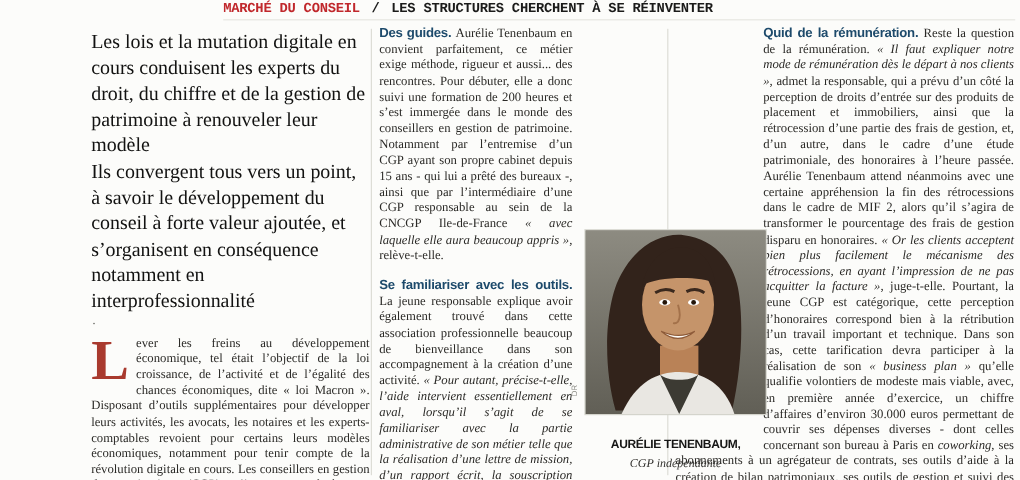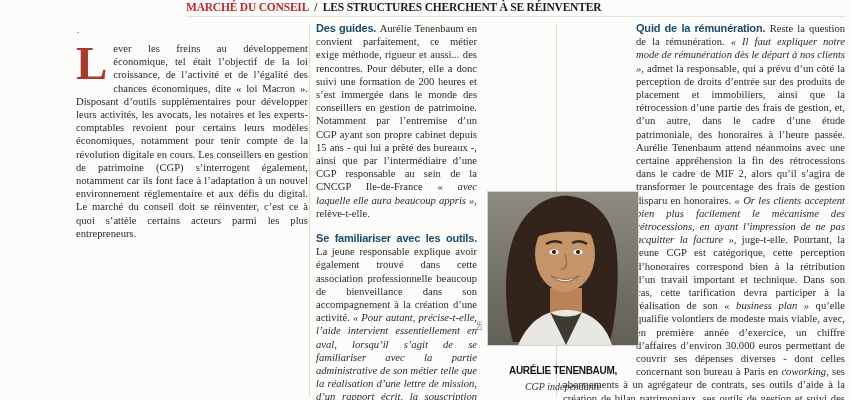--- a/index.html
+++ b/index.html
@@ -10,21 +10,21 @@
     --rule-gray:#ddddd6;
   }
   html,body{margin:0;padding:0;}
   .page{
     position:relative;width:850px;height:400px;overflow:hidden;
     background:#fcfcfa;font-family:"Liberation Serif",serif;color:var(--body-ink);
   }
   
   .kicker-row{
     position:absolute;left:186px;top:1px;width:660px;
-    font-family:Liberation Serif, serif;font-weight:bold;
+    font-family:Liberation Mono, monospace;font-weight:bold;
     font-size:11.5px;letter-spacing:-0.2px;white-space:nowrap;color:#1b1b1a;
   }
   .kicker{color:var(--kicker-red);}
   .kicker-sep{color:#1b1b1a;padding:0 3px;}
   .header-rule{position:absolute;left:186px;top:16px;width:660px;height:1px;background:#e7e7e1;}
 
   
   .vrule{position:absolute;top:24px;height:372px;width:1px;background:var(--rule-gray);}
   .vrule-1{left:309px;}
   .vrule-2{left:556px;}
@@ -90,20 +90,22 @@
     <span class="kicker-sep">/</span>
     <span class="headline">LES STRUCTURES CHERCHENT À SE RÉINVENTER</span>
   </div>
   <div class="header-rule"></div>
 
   <div class="vrule vrule-1"></div>
   <div class="vrule vrule-2"></div>
 
   <div class="col-left">
     <div class="standfirst">
+      <p>Les lois et la mutation digitale en cours conduisent les experts du droit, du chiffre et de la gestion de patrimoine à renouveler leur modèle</p>
+      <p>Ils convergent tous vers un point, à savoir le développement du conseil à forte valeur ajoutée, et s’organisent en conséquence notamment en interprofessionnalité</p>
       <span class="footnote-mark">.</span>
     </div>
     <div class="intro">
       <span class="drop-cap">L</span><span>ever les freins au développement économique, tel était l’objectif de la loi croissance, de l’activité et de l’égalité des chances économiques, dite « loi Macron ». Disposant d’outils supplémentaires pour développer leurs activités, les avocats, les notaires et les experts-comptables revoient pour certains leurs modèles économiques, notamment pour tenir compte de la révolution digitale en cours. Les conseillers en gestion de patrimoine (CGP) s’interrogent également, notamment car ils font face à l’adaptation à un nouvel environnement réglementaire et aux défis du digital. Le marché du conseil doit se réinventer, c’est ce à quoi s’attèle certains acteurs parmi les plus entrepreneurs.</span>
     </div>
   </div>
 
   <div class="body-col col-mid">
     <div class="spacer-right"></div>
     <div>

